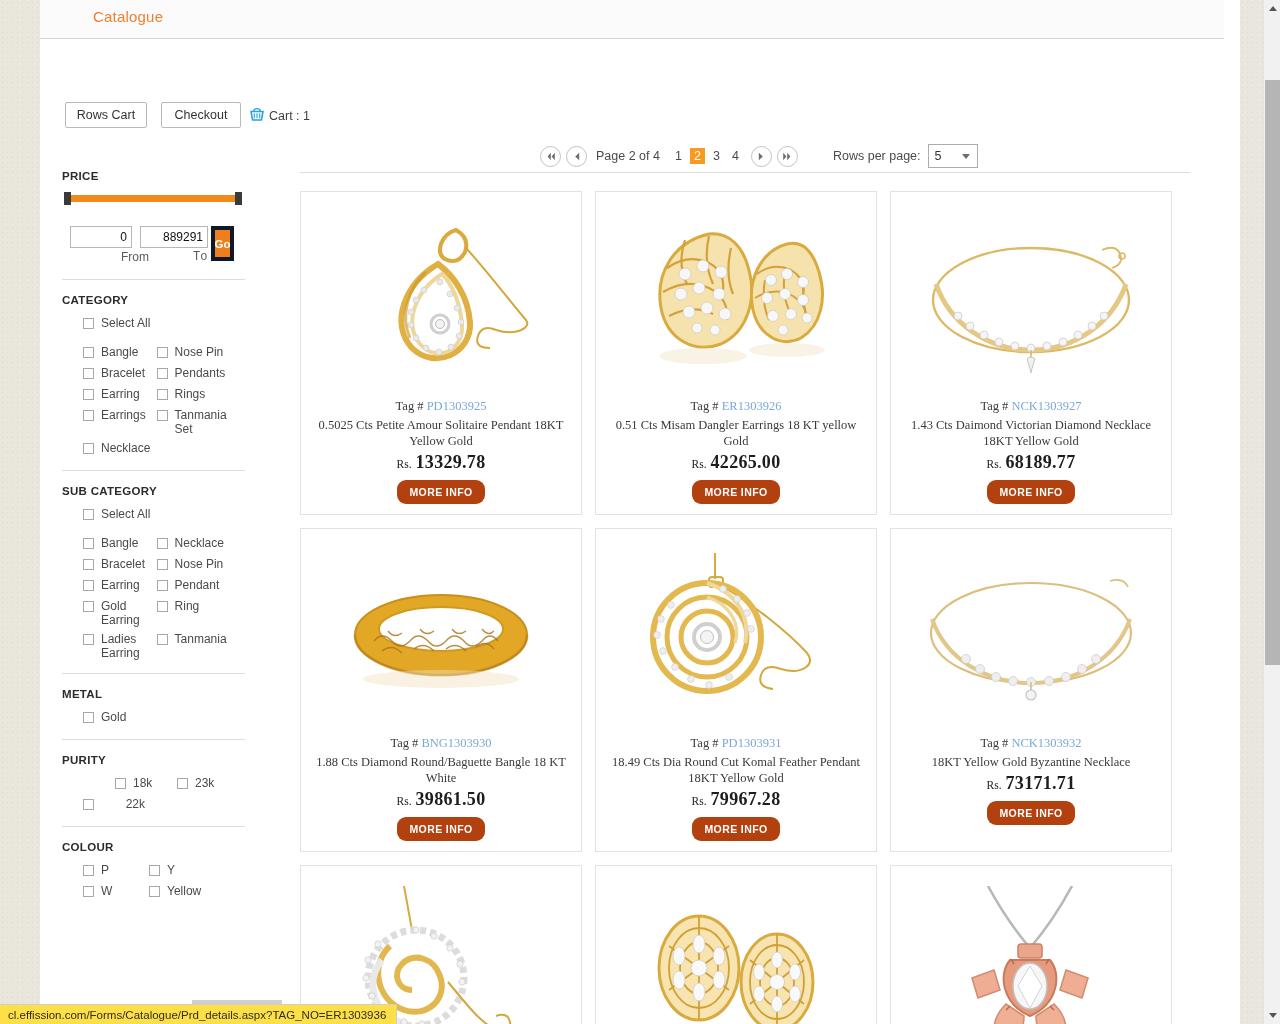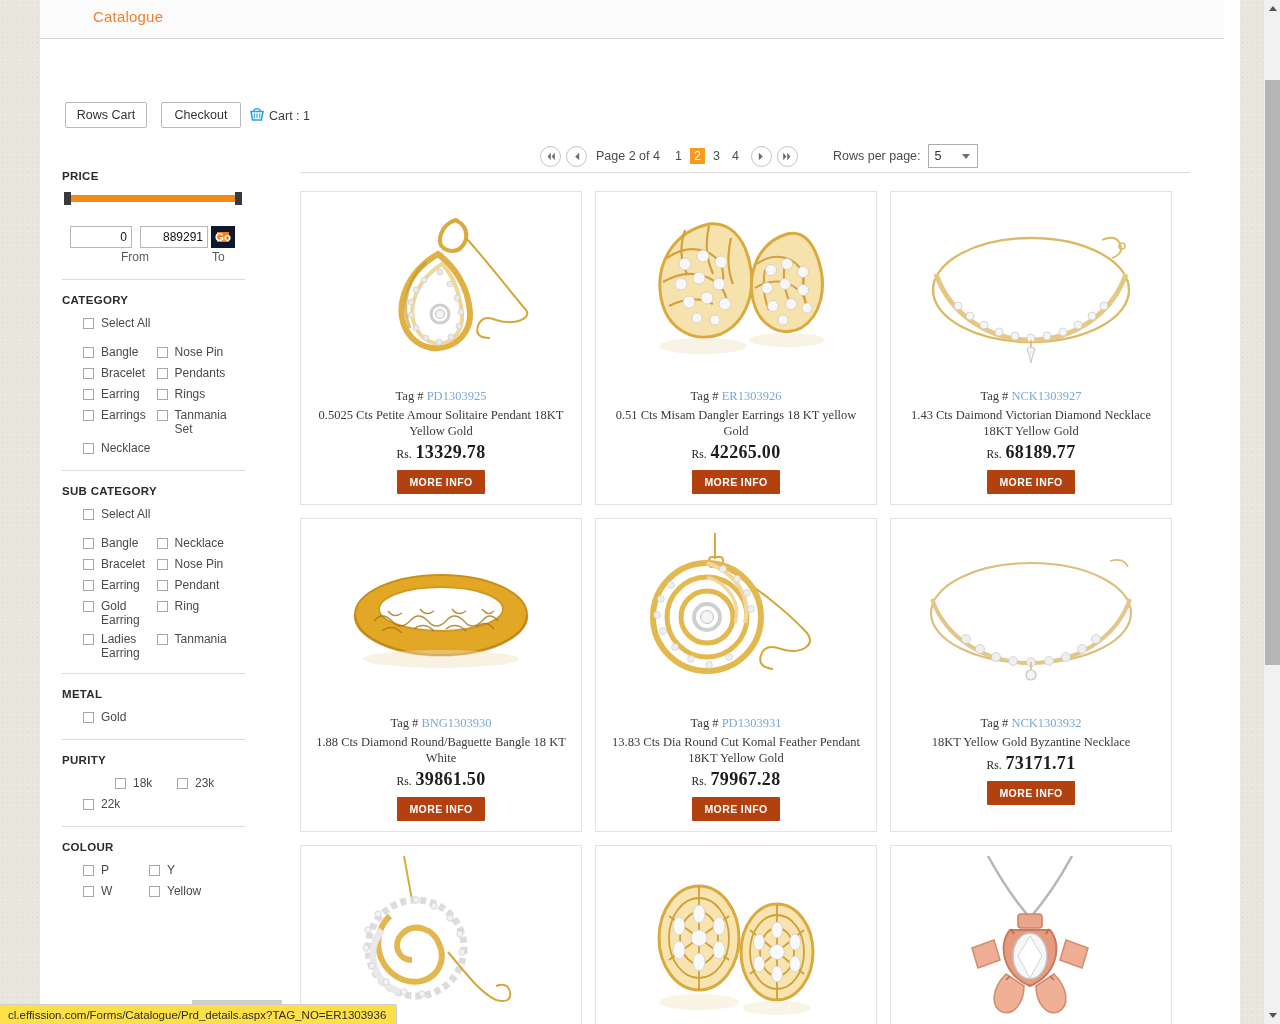--- a/index.html
+++ b/index.html
@@ -100,29 +100,29 @@
 
   .price-row { position:relative; height:24px; margin-top:22px; }
   .price-in {
     position:absolute; height:22px; border:1px solid #b7b7b7; background:#fff;
     font-family:"Liberation Sans", sans-serif; font-size:12px; color:#111;
     text-align:right; padding:0 4px;
   }
   #price-from { left:8px; width:62px; }
   #price-to   { left:78px; width:68px; }
   #price-go {
-    position:absolute; left:149px; top:0px; width:23px; height:22px;
-    background:#ee7f1c; border:6px solid #0f172a; color:#fff;
+    position:absolute; left:149px; top:0px; width:23px; height:35px;
+    background:#ee7f1c; border:4px solid #0f172a; color:#fff;
     font-size:11.5px; font-weight:bold; cursor:pointer;
     display:flex; align-items:center; justify-content:center;
   }
   .price-cap { position:relative; height:16px; }
   .price-cap span { position:absolute; font-size:12px; color:#5a5a5a;margin-left:23px; }
   .price-cap .f { left:36px; }
-  .price-cap .t { left:127px; }
+  .price-cap .t { left:108px;font-family:Liberation Mono, monospace; }
 
   .hr { border:0; border-top:1px solid #dcdcdc; margin:13px 0 14px 0; }
 
   .cb-row { display:flex; margin-bottom:5px; }
   .cb {
     display:flex; align-items:flex-start; cursor:pointer; min-height:16px;
   }
   .cb .box {
     width:11px; height:11px; border:1px solid #a7a7a7; background:#fff;
     margin:2px 7px 0 0; flex:0 0 auto;
@@ -134,42 +134,42 @@
   .cb-grid { padding-left:21px; }
 
   
   .grid-wrap {
     position:absolute; left:300px; top:172px; width:890px;
     border-top:1px solid #dcdcdc; padding-top:18px;
   }
   .prod-grid { display:flex; flex-wrap:wrap; gap:13px; }
   .card {
     width:282px; background:#fff; border:1px solid #e2e2e2;
-    padding:2px 0 10px 0; text-align:center; position:relative;
+    padding:12px 0 10px 0; text-align:center; position:relative;
   }
   .card-img { height:195px; display:flex; align-items:center; justify-content:center; }
   .card-img svg { display:block; }
   .tag {
     font-family:"Liberation Serif", serif; font-size:12.5px; color:#3a3a3a;
     margin-bottom:3px;
   }
   .tag a { color:#7ba7d7; text-decoration:none; cursor:pointer; }
   .desc {
     font-family:"Liberation Serif", serif; font-size:12.5px; color:#3a3a3a;
     line-height:16px; padding:0 10px; margin-bottom:3px;
   }
   .price {
     font-family:"Liberation Serif", serif; color:#1d1d1d; margin-bottom:7px;
   }
   .price .rs { font-size:11.5px; }
   .price .amt { font-size:18px; font-weight:bold; letter-spacing:.3px; }
   .more {
     display:inline-block; background:#b3410f; color:#fff;
     font-family:"Liberation Sans", sans-serif; font-size:10.5px; font-weight:bold;
-    letter-spacing:.4px; padding:6px 12px; border:0; border-radius:1px; cursor:pointer;
+    letter-spacing:.4px; padding:6px 12px; border:0; border-radius:9px; cursor:pointer;
   }
 
   
   .scrollbar {
     position:absolute; right:0; top:0; width:17px; height:1024px;
     background:#f1f1f1; border-left:1px solid #e4e4e4;
   }
   .sb-arrow {
     position:absolute; left:0; width:17px; height:17px;
     display:flex; align-items:center; justify-content:center; cursor:pointer;
@@ -416,21 +416,21 @@
         <label class="cb" style="width:62px;margin-left:32px;">
           <span class="box"></span>
           <span class="lbl">18k</span>
         </label>
         <label class="cb">
           <span class="box"></span>
           <span class="lbl">23k</span>
         </label>
       </div>
       <div class="cb-row">
-        <label class="cb" style="width:62px;">
+        <label class="cb" style="width:62px;justify-content:space-between;">
           <span class="box"></span>
           <span class="lbl">22k</span>
         </label>
       </div>
     </div>
   </div>
 
   <hr class="hr">
 
   <div>
@@ -653,21 +653,21 @@
               <circle cx="80" cy="130" r="3.4"></circle>
             <circle cx="98" cy="136" r="3.4"></circle>
               <circle cx="118" cy="128" r="3.4"></circle>
           </g>
         </svg>
       </div>
       <div class="tag">
         <span>Tag #</span>
         <a>PD1303931</a>
       </div>
-      <div class="desc">13.83 Cts Dia Round Cut Komal Feather Pendant 18KT Yellow Gold</div>
+      <div class="desc">18.49 Cts Dia Round Cut Komal Feather Pendant 18KT Yellow Gold</div>
       <div class="price">
         <span class="rs">Rs.</span>
         <span class="amt">79967.28</span>
       </div>
       <button class="more">MORE INFO</button>
     </div>
 
     <div class="card">
       <div class="card-img">
         <svg width="250" height="180" viewBox="0 0 250 180">

